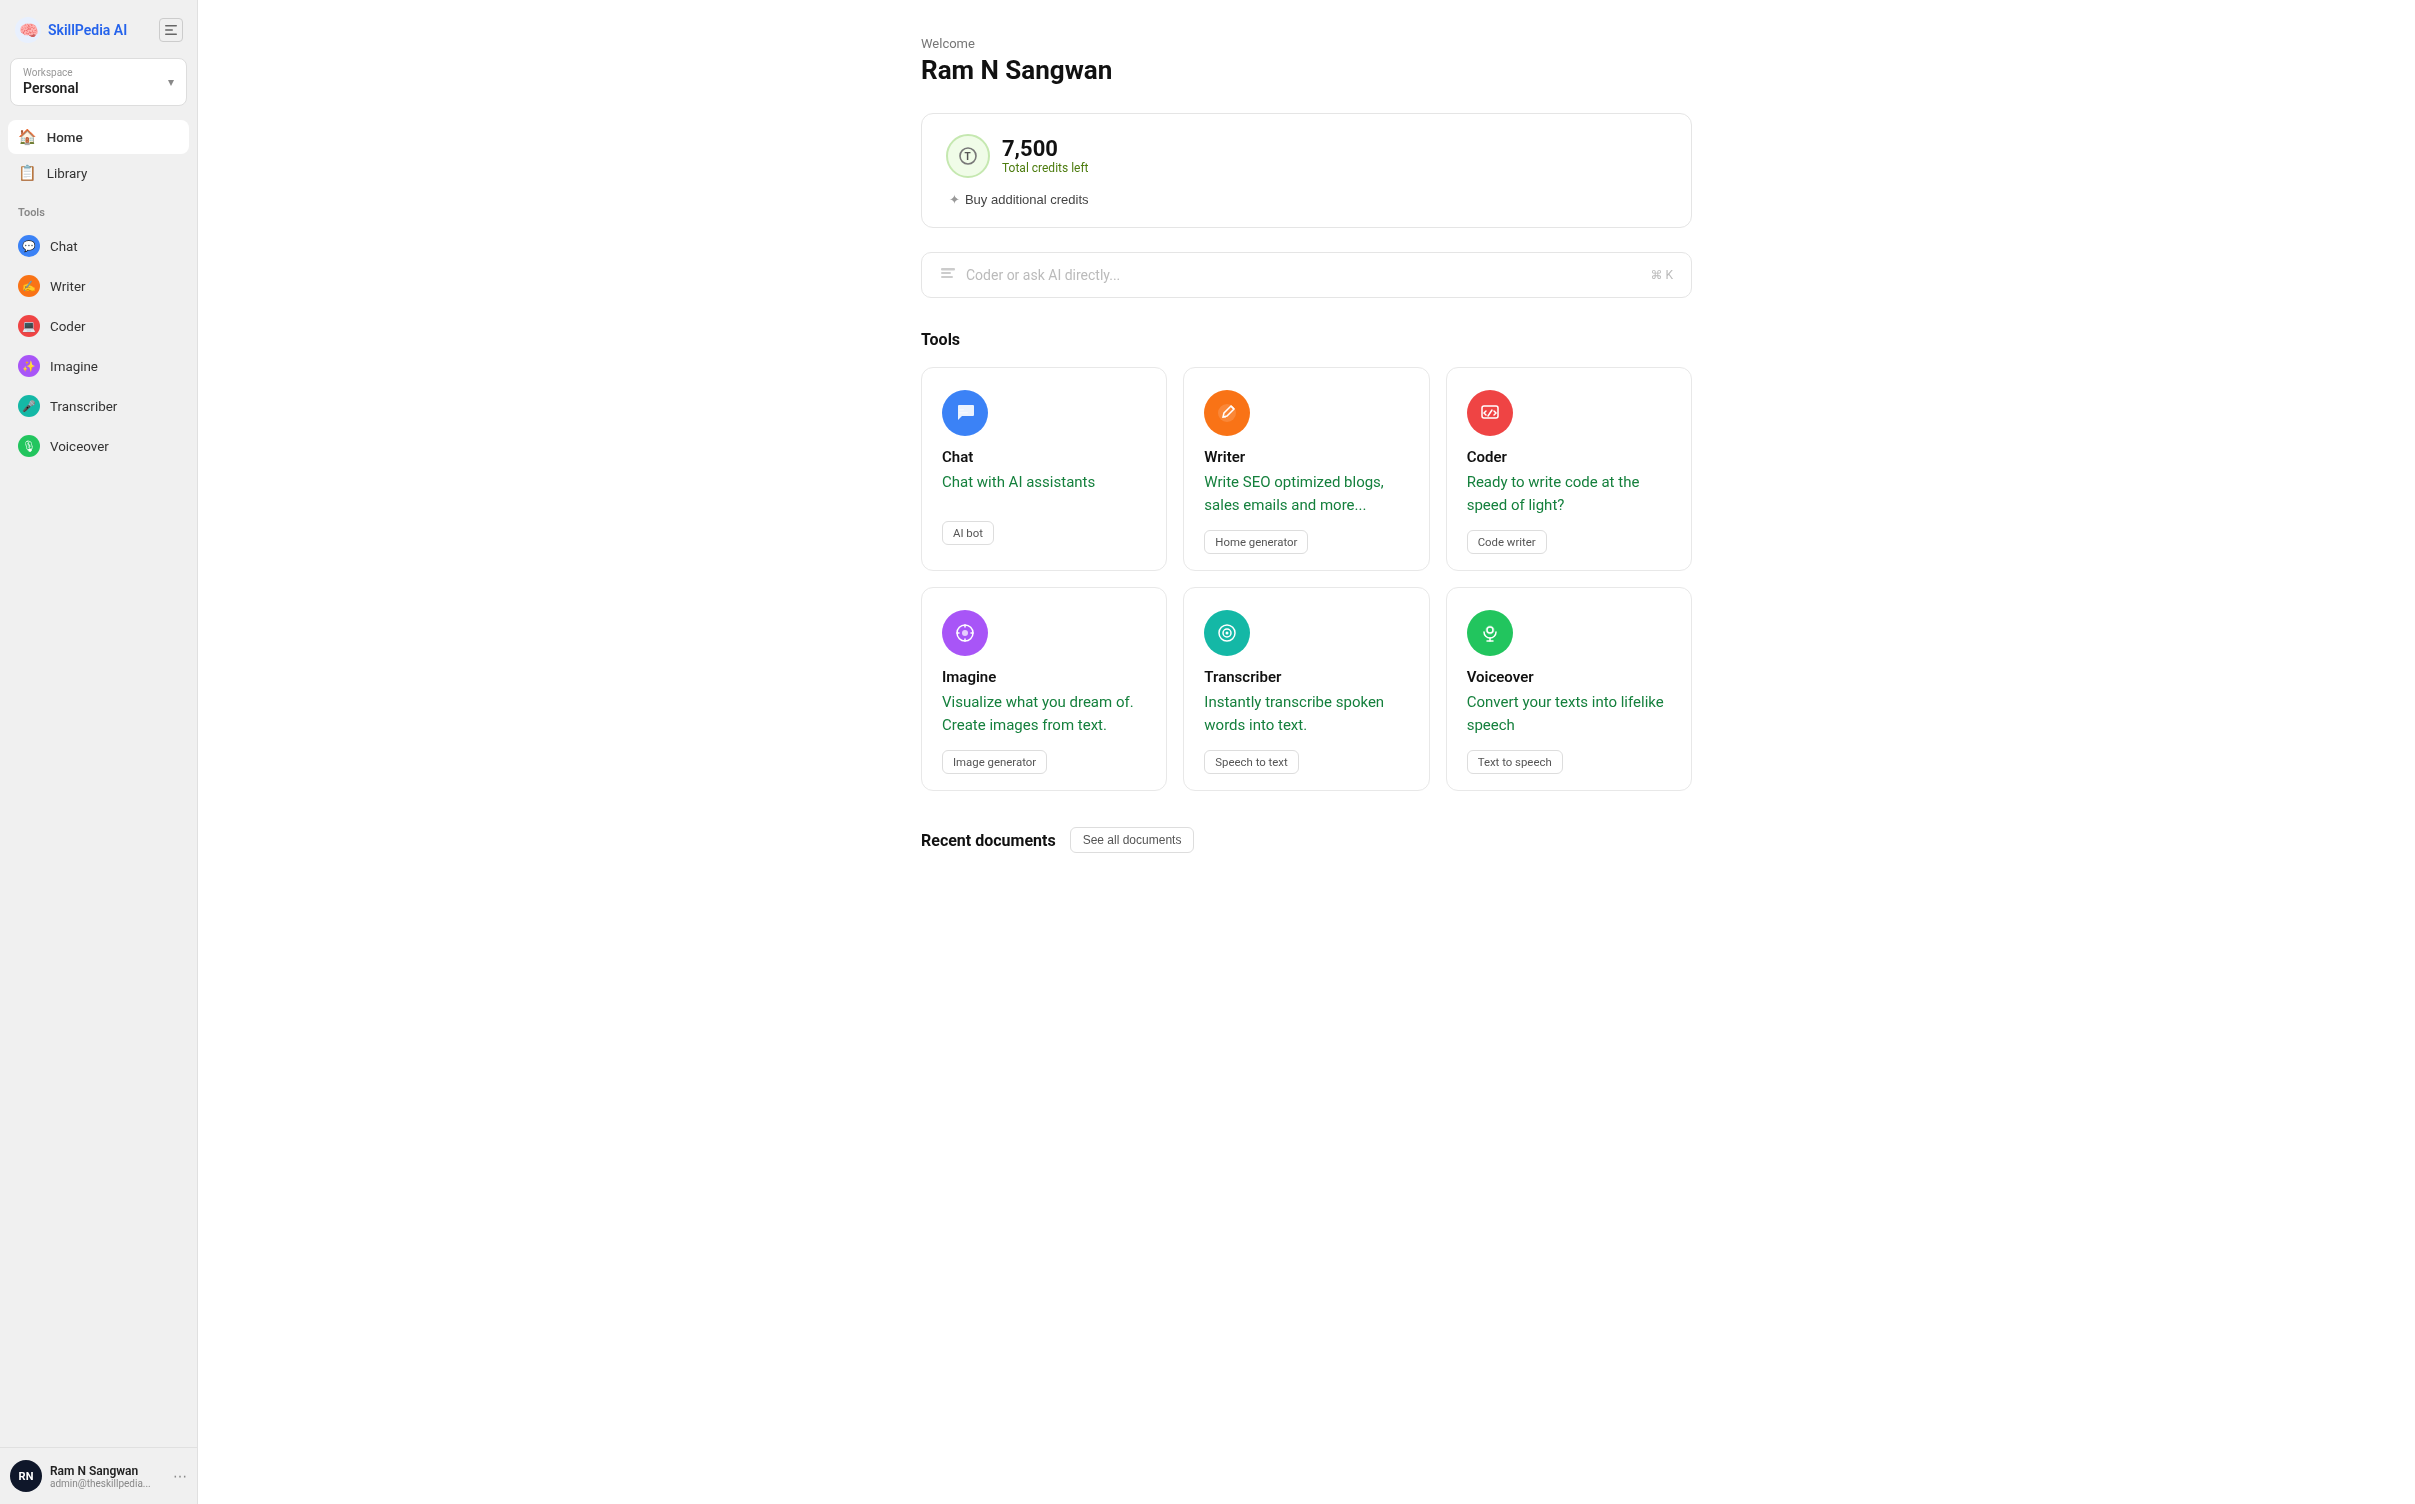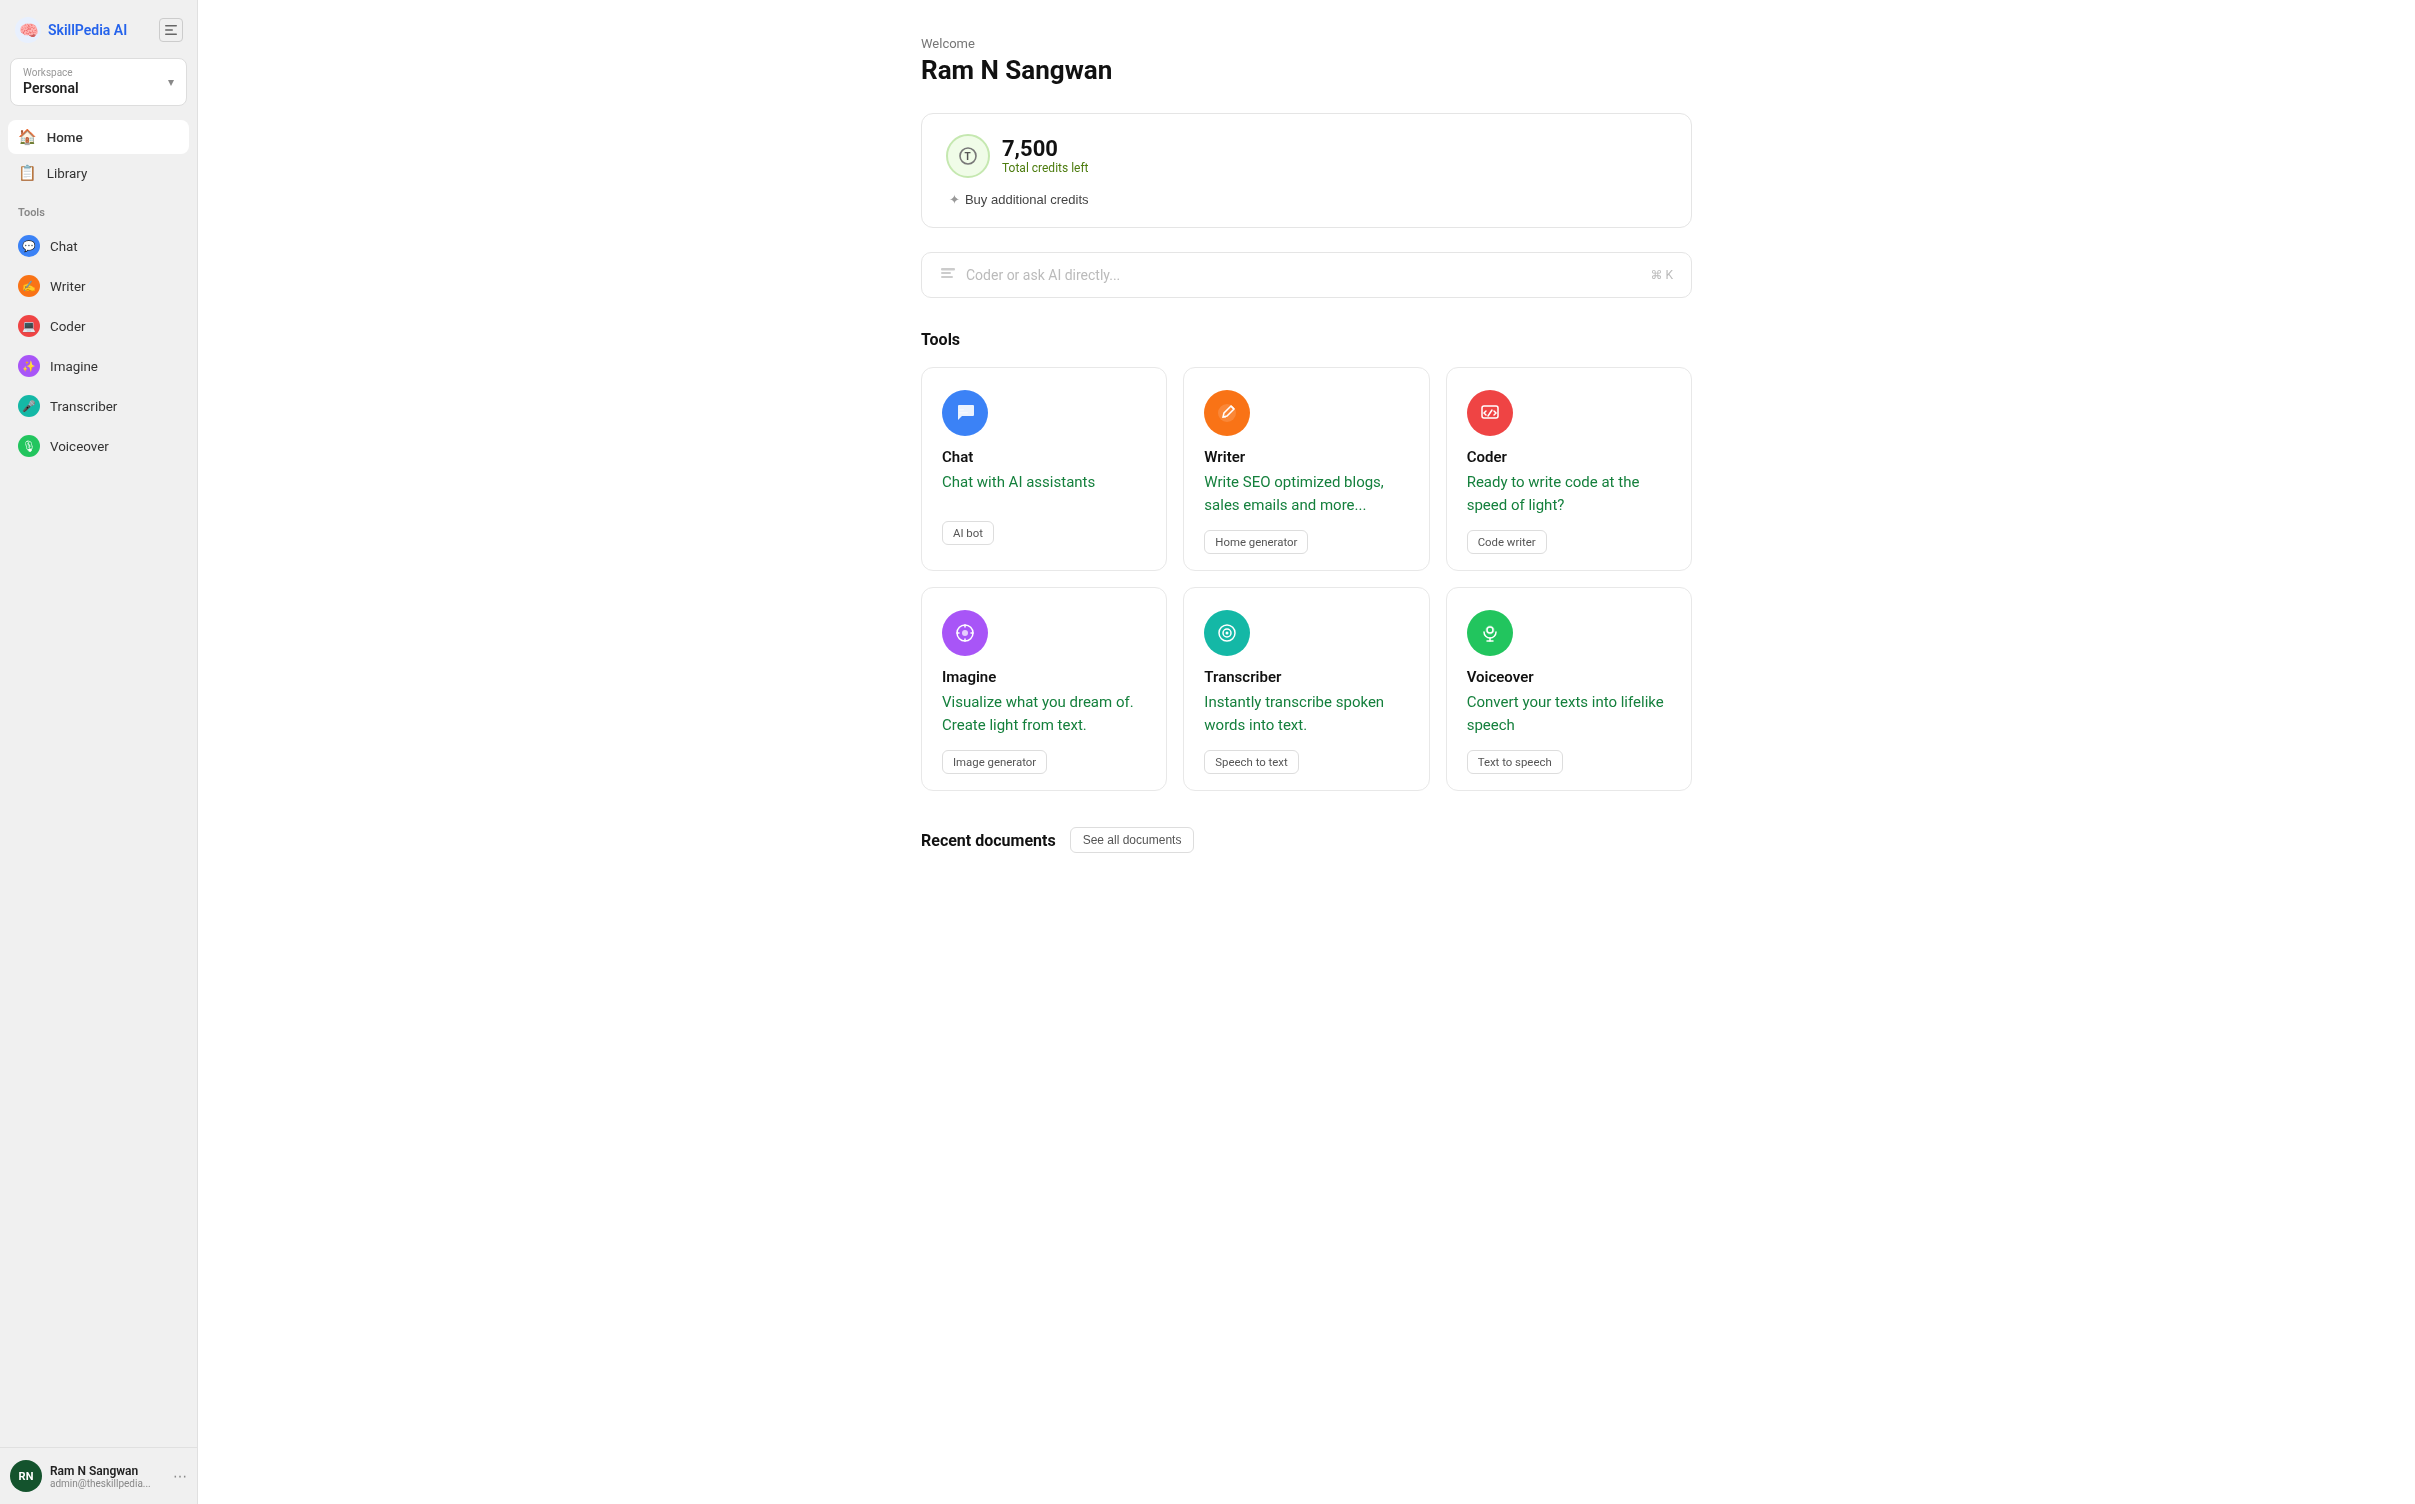--- a/index.html
+++ b/index.html
@@ -508,21 +508,21 @@
       <span class="tool-icon" style="background:#14b8a6;width:22px;height:22px;font-size:11px;">🎤</span>
       <span>Transcriber</span>
     </div>
       <div class="nav-item">
       <span class="tool-icon" style="background:#22c55e;width:22px;height:22px;font-size:11px;">🎙</span>
       <span>Voiceover</span>
     </div>
     </div>
 
   <div class="sidebar-footer">
-    <div class="user-avatar" id="user-avatar-el" style="background: #14532d;">RN</div>
+    <div class="user-avatar" id="user-avatar-el" style="background: #0f172a;">RN</div>
     <div class="user-info">
       <div class="user-name">Ram N Sangwan</div>
       <div class="user-email">admin@theskillpedia...</div>
     </div>
     <button class="user-menu-btn">⋯</button>
   </div>
 </div>
 
 <div class="main">
   <div class="main-inner">
@@ -605,21 +605,21 @@
     </div>
         <div class="tool-card">
       <div class="tool-card-icon" style="background:#a855f7">
         <svg width="22" height="22" viewBox="0 0 22 22" fill="none">
               <circle cx="11" cy="11" r="8" stroke="white" stroke-width="1.5" fill="none"></circle>
               <circle cx="11" cy="11" r="3" fill="white" opacity="0.7"></circle>
               <path d="M11 3v2M11 17v2M3 11h2M17 11h2" stroke="white" stroke-width="1.5" stroke-linecap="round"></path>
             </svg>
       </div>
       <div class="tool-card-name">Imagine</div>
-      <div class="tool-card-desc">Visualize what you dream of. Create light from text.</div>
+      <div class="tool-card-desc">Visualize what you dream of. Create images from text.</div>
       <span class="tool-card-tag">Image generator</span>
     </div>
         <div class="tool-card">
       <div class="tool-card-icon" style="background:#14b8a6">
         <svg width="22" height="22" viewBox="0 0 22 22" fill="none">
               <circle cx="11" cy="11" r="8" stroke="white" stroke-width="1.5" fill="none"></circle>
               <circle cx="11" cy="11" r="4" stroke="white" stroke-width="1.5" fill="none"></circle>
               <circle cx="11" cy="11" r="1.5" fill="white"></circle>
             </svg>
       </div>

